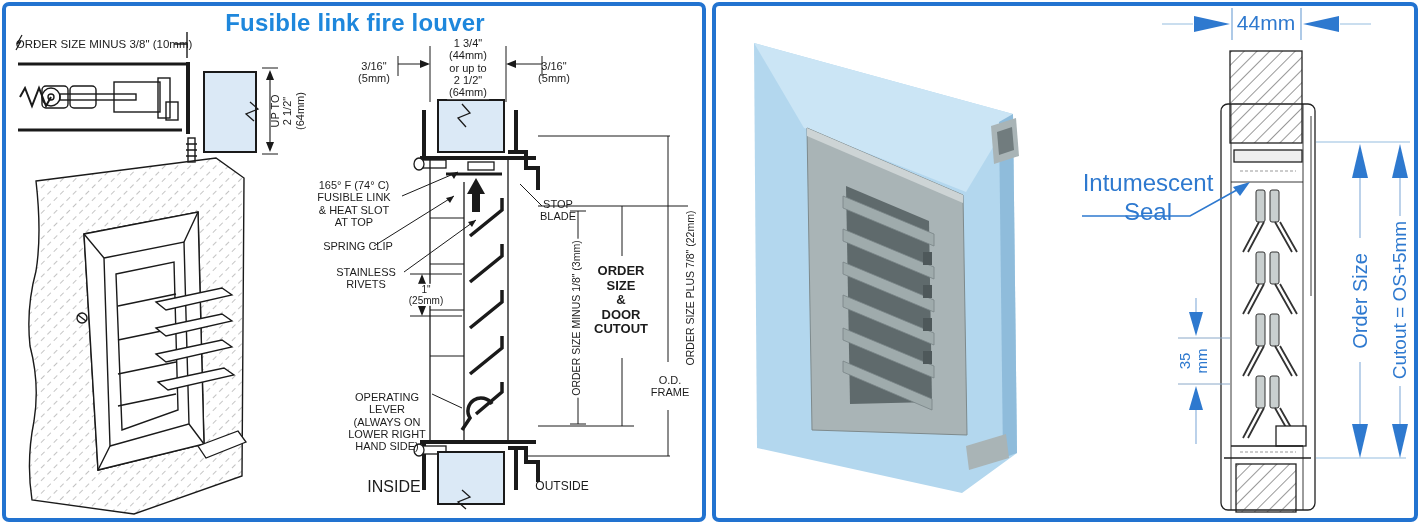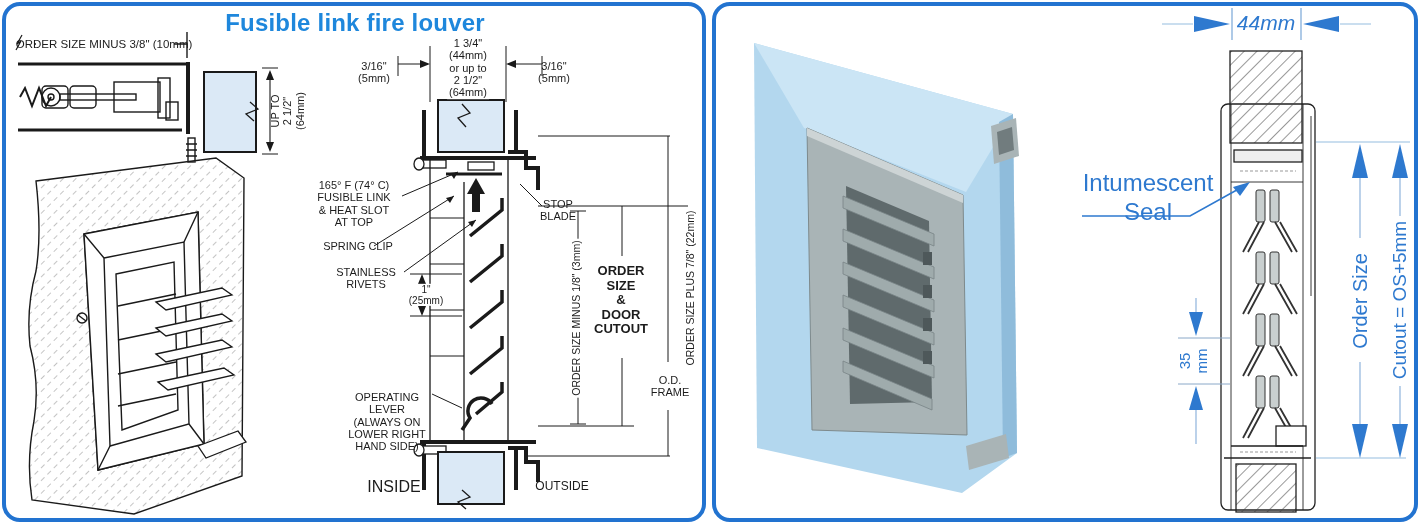--- a/index.html
+++ b/index.html
@@ -1,19 +1,19 @@
 <!DOCTYPE html>
 <html><head>
 <meta charset="utf-8">
 <style>
   html,body{margin:0;padding:0;background:#ffffff;}
   #stage{position:relative;width:1422px;height:524px;background:#ffffff;overflow:hidden;
          font-family:"Liberation Sans",sans-serif;}
   .panel{position:absolute;top:2px;height:512px;background:#ffffff;
-         border:4px solid #2273d0;border-radius:18px;}
+         border:4px solid #2273d0;border-radius:7px;}
   #left-panel{left:2px;width:696px;}
   #right-panel{left:712px;width:698px;}
   .panel svg{position:absolute;left:0;top:0;}
   .lbl{position:absolute;transform:translate(-50%,-50%);text-align:center;
        white-space:pre-line;color:#1c1c1c;font-size:11px;line-height:1.12;}
   .lbl.rot{transform:translate(-50%,-50%) rotate(-90deg);}
   .title{color:#1e87dc;font-weight:bold;font-size:24px;letter-spacing:.2px;white-space:nowrap;}
   .blue{color:#2e79cf;}
   .bold{font-weight:bold;}
   .bgw{background:#ffffff;padding:0 2px;}
@@ -272,21 +272,21 @@
         <path d="M480,292 V326 M480,404 V438" stroke="#8fb4dc" stroke-width="1.2" fill="none"></path>
         <polygon points="480,330 487,306 473,306" fill="#2e79cf"></polygon>
         <polygon points="480,380 487,404 473,404" fill="#2e79cf"></polygon>
         <path d="M462,332 H514 M462,378 H514" stroke="#8aa8c8" stroke-width="1" fill="none"></path>
 
         <path d="M366,210 H474 L528,180" stroke="#2e79cf" stroke-width="1.6" fill="none"></path>
         <polygon points="534,176 517,181 524,190" fill="#2e79cf"></polygon>
       </g>
     </svg>
 
-    <div class="lbl blue" style="left:550px;top:17px;font-size:21px;white-space:nowrap;font-style:italic;">44mm</div>
+    <div class="lbl blue" style="left:550px;top:17px;font-size:21px;white-space:nowrap;">44mm</div>
     <div class="lbl blue" style="left:432px;top:192px;font-size:24px;line-height:1.2;">Intumescent
 Seal</div>
     <div class="lbl rot blue" style="left:477px;top:355px;font-size:15px;line-height:1.1;">35
 mm</div>
     <div class="lbl rot blue" style="left:644px;top:295px;font-size:20px;white-space:nowrap;">Order Size</div>
     <div class="lbl rot blue" style="left:684px;top:294px;font-size:19px;white-space:nowrap;">Cutout = OS+5mm</div>
   </div>
 </div>
 
 </body></html>

